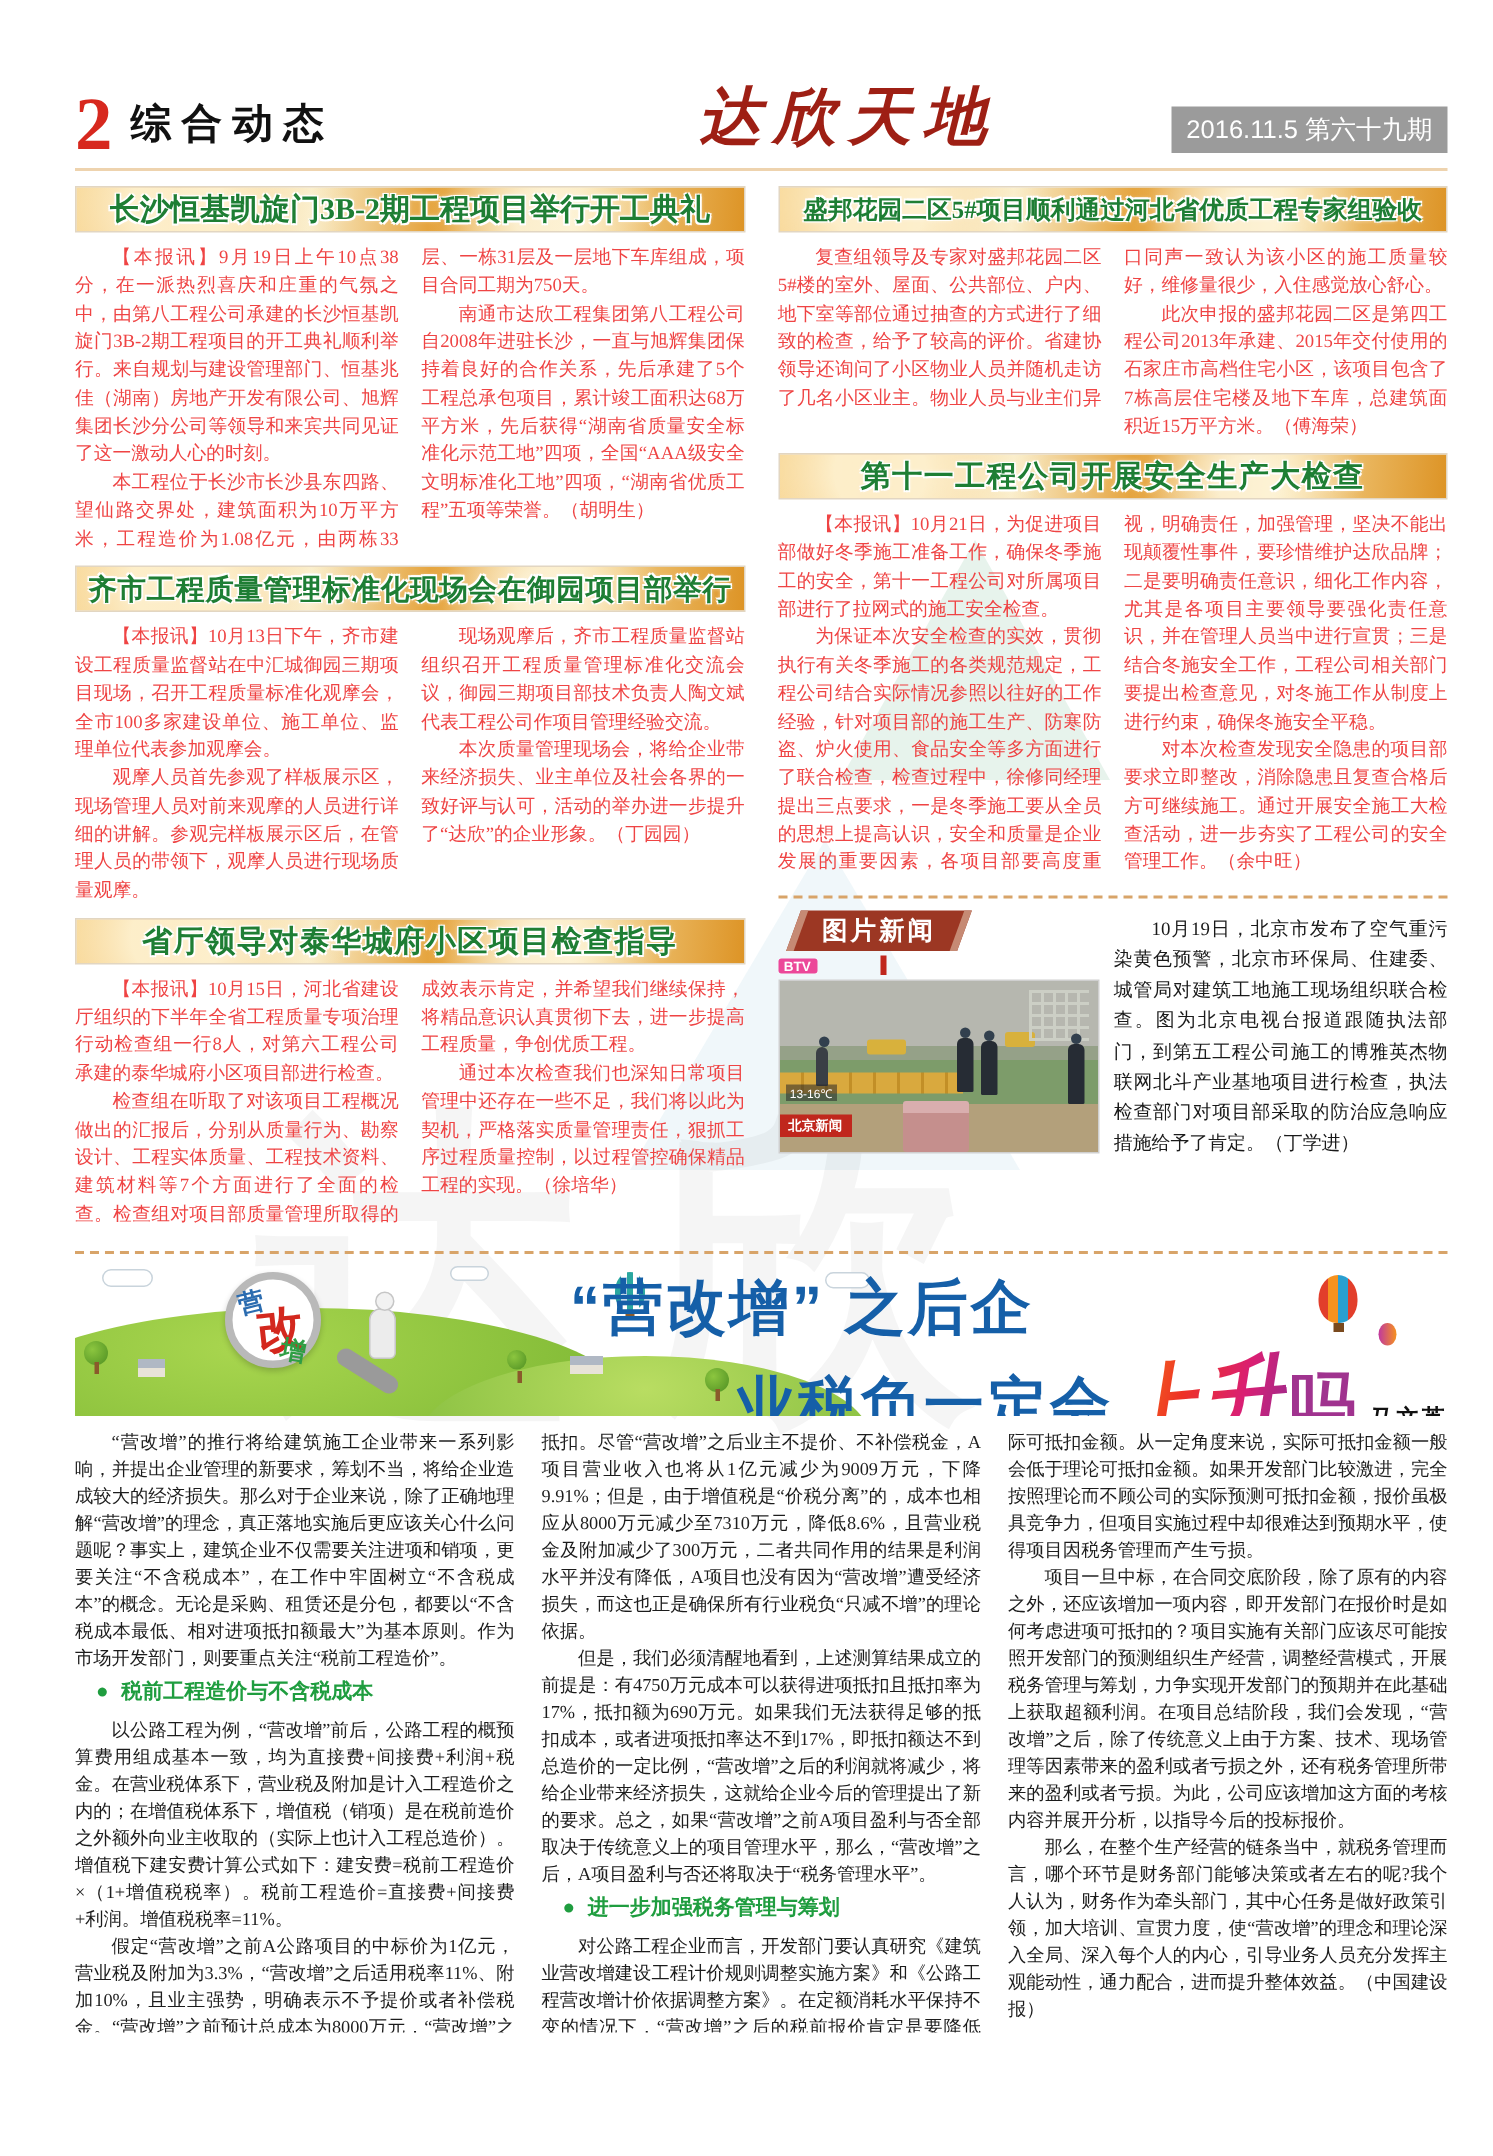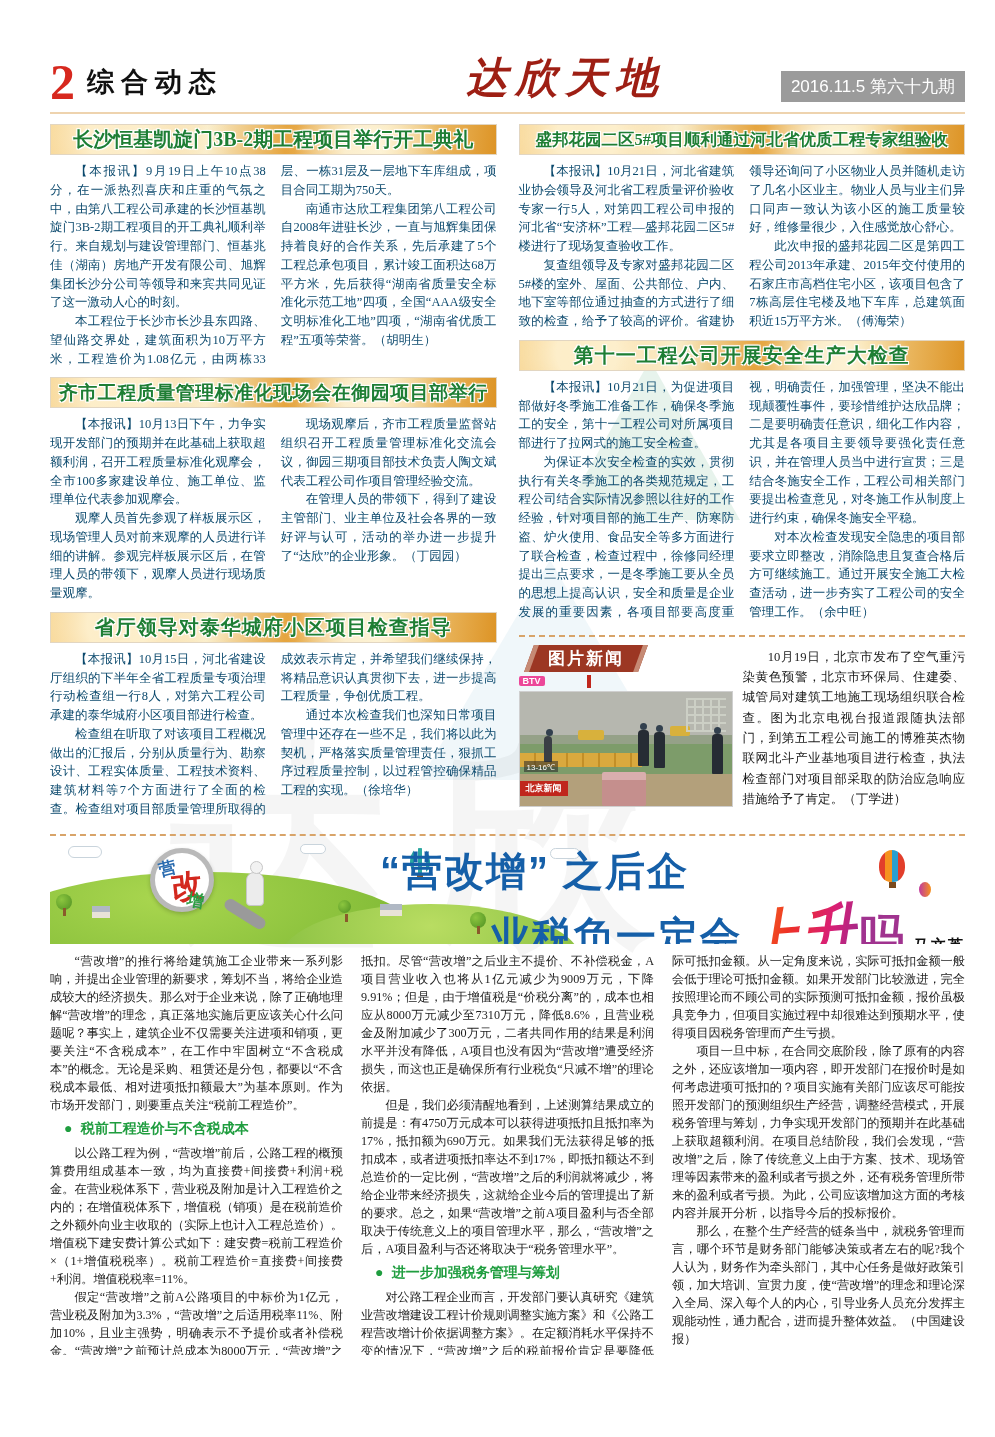--- a/index.html
+++ b/index.html
@@ -42,21 +42,21 @@
     background:
       radial-gradient(circle at 15% 40%, rgba(255,245,215,.9) 0 8%, transparent 30%),
       radial-gradient(circle at 70% 70%, rgba(255,250,230,.8) 0 6%, transparent 25%),
       linear-gradient(95deg,#f3c36a 0%,#e8a23b 15%,#f9ecc8 35%,#e39c2e 55%,#f6d794 75%,#dd9426 100%);
   }
   .banner-text { font-weight:bold; color:#1e7e34; white-space:nowrap;
     text-shadow:-1px -1px 0 #fff,1px -1px 0 #fff,-1px 1px 0 #fff,1px 1px 0 #fff,0 0 3px rgba(255,255,255,.9); }
   .fs20 { font-size:20px; } .fs19 { font-size:19px; letter-spacing:.5px; }
   .fs17 { font-size:16.5px; } .fs21 { font-size:20px; letter-spacing:1px; }
   .body { margin-top:7px; column-count:2; column-gap:15px;
-    font-size:12.5px; line-height:1.5; text-align:justify; color:#0c4a6e; }
+    font-size:12.5px; line-height:1.5; text-align:justify; color:#ef4444; }
   .body p { text-indent:2em; }
 
   
   .photo-news { border-top:2px dashed #d8a469; margin-top:4px; padding-top:8px;
     display:flex; gap:10px; }
   .pn-left { width:214px; flex:none; }
   .pic-badge { display:inline-block; background:#9c3723; transform:skewX(-20deg);
     border-left:5px solid #c68a74; border-right:5px solid #c68a74; margin-left:10px;
     padding:2px 14px; }
   .pic-badge span { display:inline-block; transform:skewX(20deg); color:#fff;
@@ -187,24 +187,24 @@
             <p>本工程位于长沙市长沙县东四路、望仙路交界处，建筑面积为10万平方米，工程造价为1.08亿元，由两栋33层、一栋31层及一层地下车库组成，项目合同工期为750天。</p>
             <p>南通市达欣工程集团第八工程公司自2008年进驻长沙，一直与旭辉集团保持着良好的合作关系，先后承建了5个工程总承包项目，累计竣工面积达68万平方米，先后获得“湖南省质量安全标准化示范工地”四项，全国“AAA级安全文明标准化工地”四项，“湖南省优质工程”五项等荣誉。（胡明生）</p>
           </div>
         </section>
 
         <section class="article">
           <div class="banner">
             <span class="banner-text fs19">齐市工程质量管理标准化现场会在御园项目部举行</span>
           </div>
           <div class="body">
-            <p>【本报讯】10月13日下午，力争实现开发部门的预期并在此基础上获取超额利润，召开工程质量标准化观摩会，全市100多家建设单位、施工单位、监理单位代表参加观摩会。</p>
+            <p>【本报讯】10月13日下午，齐市建设工程质量监督站在中汇城御园三期项目现场，召开工程质量标准化观摩会，全市100多家建设单位、施工单位、监理单位代表参加观摩会。</p>
             <p>观摩人员首先参观了样板展示区，现场管理人员对前来观摩的人员进行详细的讲解。参观完样板展示区后，在管理人员的带领下，观摩人员进行现场质量观摩。</p>
             <p>现场观摩后，齐市工程质量监督站组织召开工程质量管理标准化交流会议，御园三期项目部技术负责人陶文斌代表工程公司作项目管理经验交流。</p>
-            <p>在管理人员的带领下，得到了建设主管部门、业主单位及社会各界的一致好评与认可，活动的举办进一步提升了“达欣”的企业形象。（丁园园）</p>
+            <p>本次质量管理现场会，将给企业带来经济损失、业主单位及社会各界的一致好评与认可，活动的举办进一步提升了“达欣”的企业形象。（丁园园）</p>
           </div>
         </section>
 
         <section class="article">
           <div class="banner">
             <span class="banner-text fs21">省厅领导对泰华城府小区项目检查指导</span>
           </div>
           <div class="body">
             <p>【本报讯】10月15日，河北省建设厅组织的下半年全省工程质量专项治理行动检查组一行8人，对第六工程公司承建的泰华城府小区项目部进行检查。</p>
             <p>检查组在听取了对该项目工程概况做出的汇报后，分别从质量行为、勘察设计、工程实体质量、工程技术资料、建筑材料等7个方面进行了全面的检查。检查组对项目部质量管理所取得的成效表示肯定，并希望我们继续保持，将精品意识认真贯彻下去，进一步提高工程质量，争创优质工程。</p>
@@ -214,21 +214,20 @@
 
       </div>
 
       <div class="col">
 
         <section class="article">
           <div class="banner">
             <span class="banner-text fs17">盛邦花园二区5#项目顺利通过河北省优质工程专家组验收</span>
           </div>
           <div class="body">
-            <p>【本报讯】10月21日，河北省建筑业协会领导及河北省工程质量评价验收专家一行5人，对第四工程公司申报的河北省“安济杯”工程—盛邦花园二区5#楼进行了现场复查验收工作。</p>
             <p>复查组领导及专家对盛邦花园二区5#楼的室外、屋面、公共部位、户内、地下室等部位通过抽查的方式进行了细致的检查，给予了较高的评价。省建协领导还询问了小区物业人员并随机走访了几名小区业主。物业人员与业主们异口同声一致认为该小区的施工质量较好，维修量很少，入住感觉放心舒心。</p>
             <p>此次申报的盛邦花园二区是第四工程公司2013年承建、2015年交付使用的石家庄市高档住宅小区，该项目包含了7栋高层住宅楼及地下车库，总建筑面积近15万平方米。（傅海荣）</p>
           </div>
         </section>
 
         <section class="article">
           <div class="banner">
             <span class="banner-text fs21">第十一工程公司开展安全生产大检查</span>
           </div>
           <div class="body">

